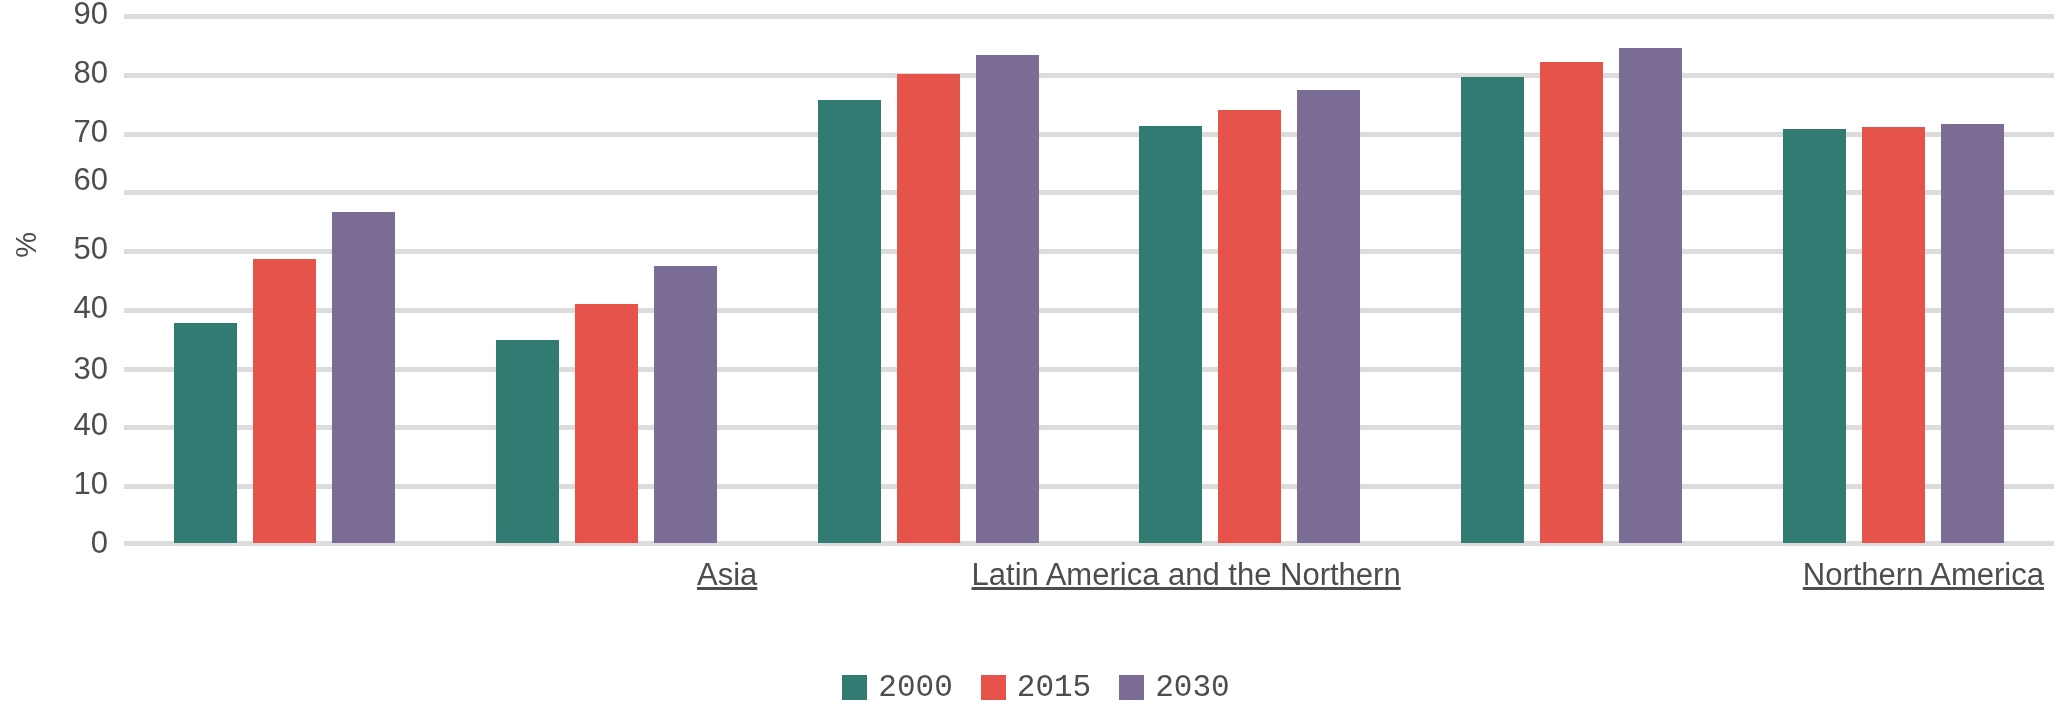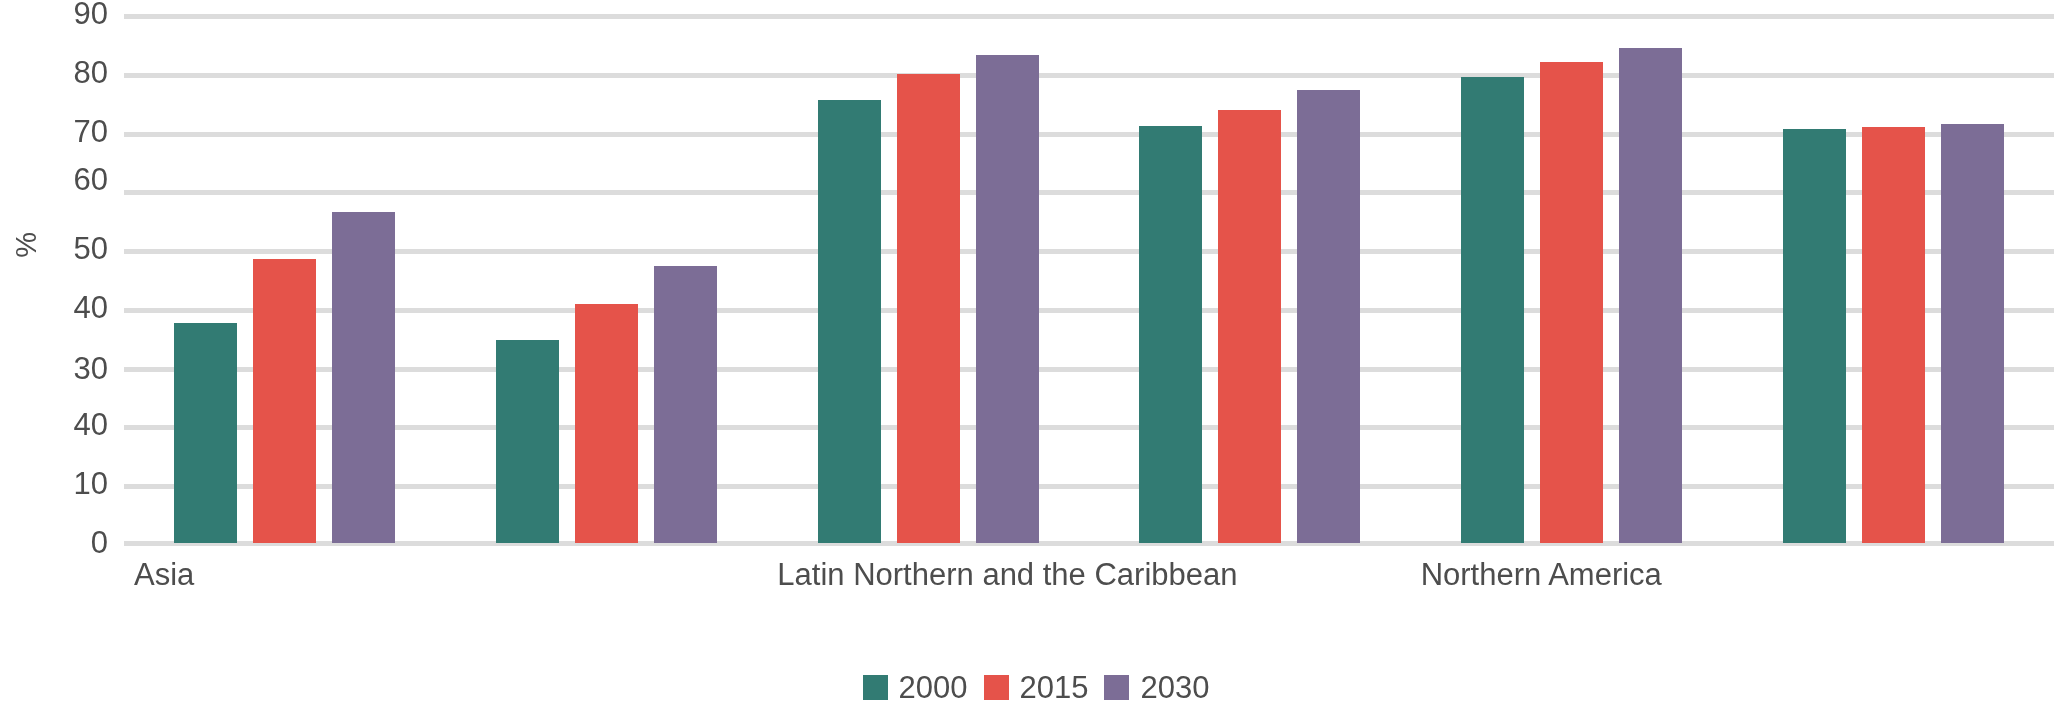--- a/index.html
+++ b/index.html
@@ -100,38 +100,40 @@
   
   #x-labels {
     position: absolute;
     left: 124px;
     top: 556px;
     width: 1930px;
     display: flex;
   }
   .x-label {
     flex: 1 1 0;
-    text-align: left;
+    text-align: right;
     font-size: 31px;
     color: #4d4d4d;
     line-height: 1.25;
     padding: 0 10px;
     box-sizing: border-box;
+    text-decoration: underline;
   }
 
   
   #legend {
     position: absolute;
     left: 0;
     top: 672px;
     width: 2072px;
     display: flex;
     justify-content: center;
     align-items: center;
-    gap: 16px;
+    gap: 28px;
+    font-family: Liberation Mono, monospace;
   }
   .legend-item {
     display: flex;
     align-items: center;
     gap: 11px;
   }
   .legend-swatch {
     width: 25px;
     height: 25px;
     display: block;
@@ -216,21 +218,21 @@
         <div class="bars">
           <div class="bar" style="background: rgb(50, 123, 115); height: 413.796px;"></div>
           <div class="bar" style="background: rgb(229, 83, 74); height: 416.147px;"></div>
           <div class="bar" style="background: rgb(124, 109, 150); height: 419.086px;"></div>
         </div>
       </div>
     </div>
 
   <div id="x-labels">
       <div class="x-label">Asia</div>
-      <div class="x-label">Latin Northern and the Caribbean</div>
+      <div class="x-label">Latin America and the Northern</div>
       <div class="x-label">Northern America</div>
     </div>
 
   <div id="legend">
       <div class="legend-item">
         <span class="legend-swatch" style="background: rgb(50, 123, 115);"></span>
         <span class="legend-label">2000</span>
       </div>
       <div class="legend-item">
         <span class="legend-swatch" style="background: rgb(229, 83, 74);"></span>

